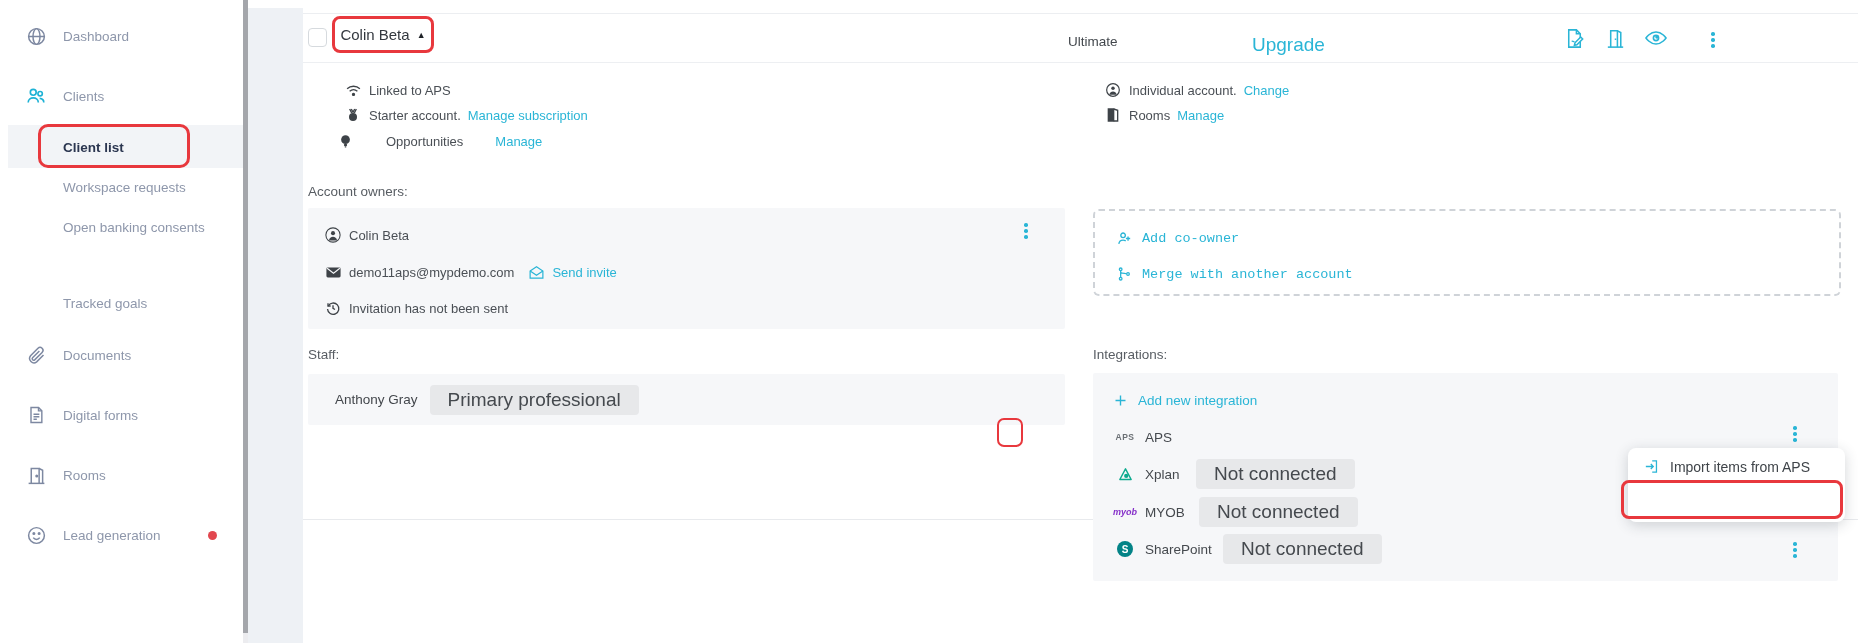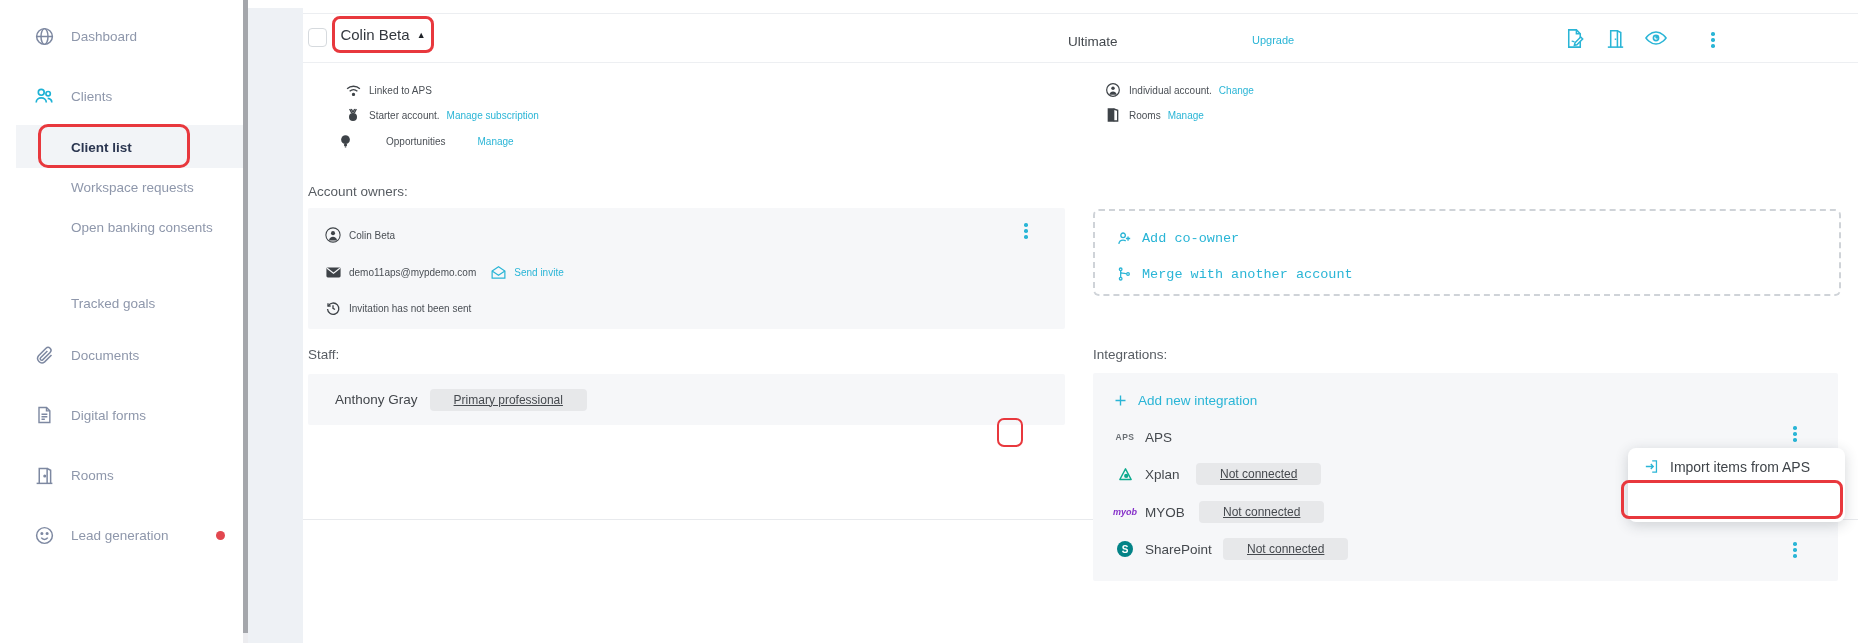--- a/index.html
+++ b/index.html
@@ -1,20 +1,20 @@
 <!DOCTYPE html>
 <html><head>
 <meta charset="utf-8">
 <style>
   * { margin:0; padding:0; box-sizing:border-box; }
   html,body { width:1858px; height:643px; background:#fff; overflow:hidden;
               font-family:"Liberation Sans", sans-serif; }
 
   
-  #sidebar { position:absolute; left:16px; top:0; width:243px; height:510px; background:#fff; }
+  #sidebar { position:absolute; left:8px; top:0; width:243px; height:510px; background:#fff; }
   .side-item { position:absolute; left:0; width:243px; height:28px; display:flex; align-items:center;
                color:#8e97ab; font-size:13.5px; cursor:pointer; }
   .side-item .ic { position:absolute; left:16px; width:24px; height:24px; display:flex;
                    align-items:center; justify-content:center; color:#7d88a1; }
   .side-item .lbl { position:absolute; left:55px; white-space:nowrap; }
   .side-sub { height:24px; }
   .side-active-row { position:absolute; left:0; top:125px; width:243px; height:43px; background:#f2f4f7; }
   .side-active-bar { position:absolute; left:237px; top:125px; width:6px; height:43px; background:#1db2d5; }
   .side-active .lbl { color:#2b3650; font-weight:bold; }
   .red-dot { position:absolute; left:200px; top:531px; width:9px; height:9px; border-radius:50%; background:#e2474f; }
@@ -29,37 +29,37 @@
           border-top:1px solid #eceef1; border-bottom:1px solid #e8eaed; }
   #card-header { position:absolute; left:0; top:0; width:100%; height:49px; border-bottom:1px solid #edeff2; }
   .checkbox { position:absolute; left:5px; top:14px; width:19px; height:19px; border:1.5px solid #d6dade;
               border-radius:4px; background:#fff; cursor:pointer; }
   .name-annot { position:absolute; left:29px; top:2px; width:102px; height:37px; border:3px solid #e8383d;
                 border-radius:8px; display:flex; align-items:center; justify-content:center; gap:7px; }
   .client-name { font-size:15px; color:#33383f; white-space:nowrap; }
   .caret-up { font-size:9px; color:#1e2227; }
   .plan { position:absolute; left:765px; top:20px; font-size:13.5px; color:#43484d; }
   .link { color:#2ab5d6; cursor:pointer; text-decoration:none; }
-  .upgrade { position:absolute; left:949px; top:20px; font-size:11px; }
+  .upgrade { position:absolute; left:949px; top:20px; font-size:19px; }
   .hicon { position:absolute; top:12px; width:24px; height:24px; color:#2ab5d6; display:flex;
            align-items:center; justify-content:center; cursor:pointer; }
 
   
-  .row { position:absolute; display:flex; align-items:center; gap:7px; font-size:10px; color:#4a4f55;
+  .row { position:absolute; display:flex; align-items:center; gap:7px; font-size:13px; color:#4a4f55;
          height:20px; white-space:nowrap;justify-content:flex-end; }
   .row .ric { width:18px; height:18px; display:flex; align-items:center; justify-content:center; color:#3e4348; }
 
   .sec-label { position:absolute; font-size:13.5px; color:#585d63; }
 
   .gray-card { position:absolute; background:#f6f7f9; border-radius:2px; }
 
   .kebab { display:flex; flex-direction:column; gap:2.5px; align-items:center; cursor:pointer; }
   .kebab i { width:3.5px; height:3.5px; border-radius:50%; background:#2ab5d6; }
 
-  .badge { background:#e7e8ea; border-radius:4px; padding:4px 24px; font-size:12px; color:#45494e;text-decoration:underline; }
+  .badge { background:#e7e8ea; border-radius:4px; padding:4px 18px; font-size:19px; color:#45494e; }
 
   .dashed-box { position:absolute; left:790px; top:195px; width:748px; height:87px;
                 border:2px dashed #cfd3d8; border-radius:6px;font-family:Liberation Mono, monospace; }
   .action-row { position:absolute; display:flex; align-items:center; gap:9px; font-size:13.5px; cursor:pointer; }
   .action-row .aic { width:18px; height:18px; color:#2ab5d6; display:flex; align-items:center; justify-content:center; }
 
   .int-row { position:absolute; left:0; width:100%; height:20px; display:flex; align-items:center; }
   .int-logo { position:absolute; left:18px; width:28px; display:flex; justify-content:center; align-items:center; }
   .int-name { position:absolute; left:52px; font-size:13.5px; color:#45494e; }
   .int-badge { position:absolute; }

